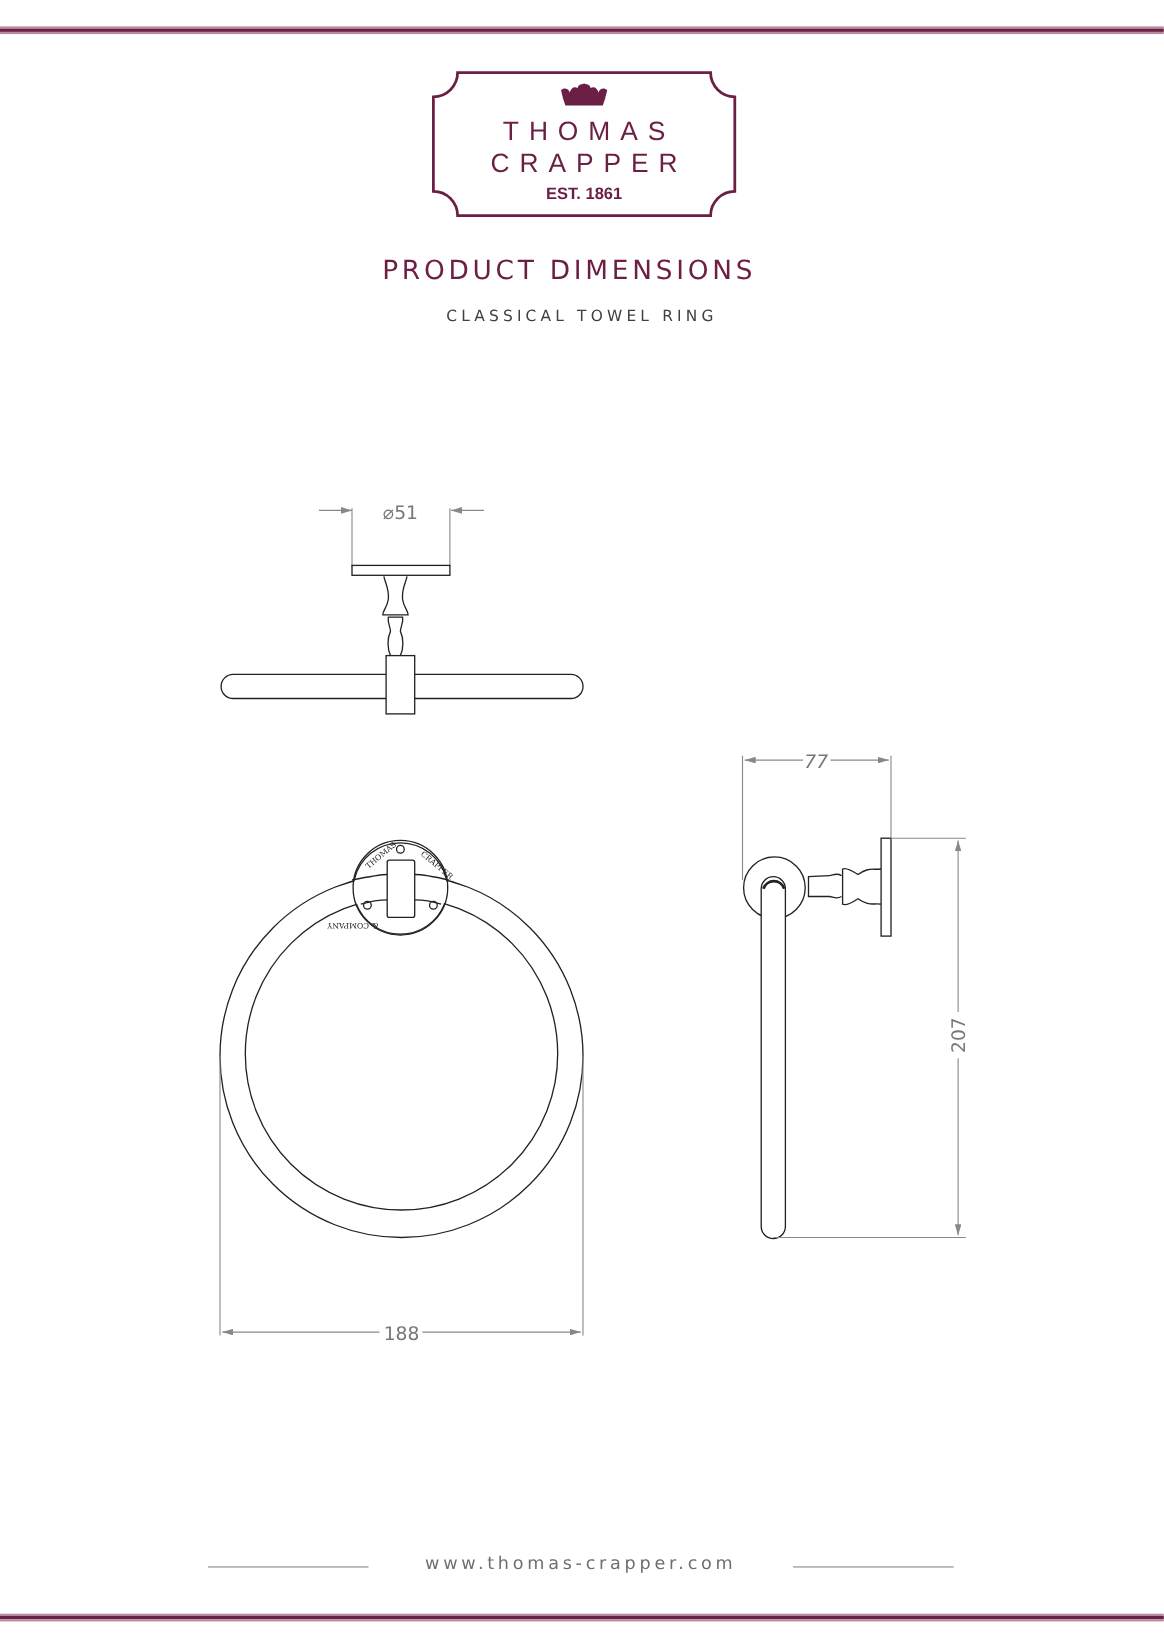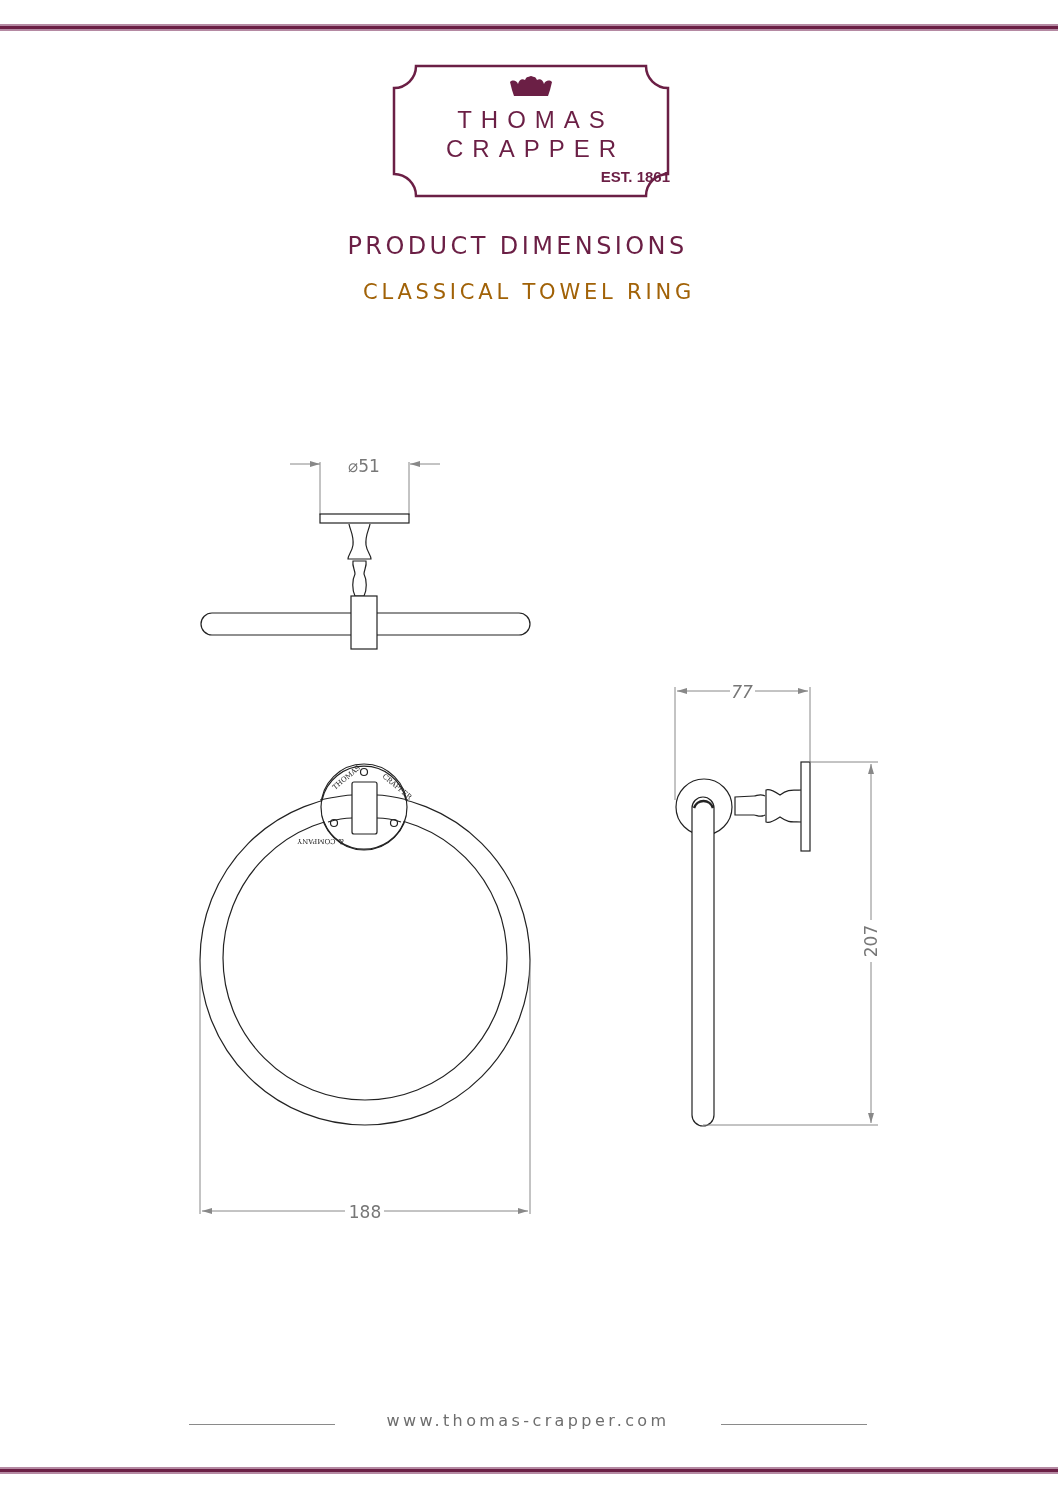--- a/index.html
+++ b/index.html
@@ -8,24 +8,24 @@
     .rule .thin { height: 2px; background: #b58aa3; }
     .rule .thick { height: 3px; background: #6b1f45; }
     #top-rule { top: 24px; }
     #bottom-rule { top: 1467px; }
 
     #logo { position: absolute; left: 392px; top: 64px; width: 278px; height: 134px; }
     #logo svg { position: absolute; left: 0; top: 0; }
     .logo-text { position: absolute; left: 0; width: 278px; text-align: center; color: #6b1f45; }
     #logo-line1 { top: 42px; font-size: 24px; letter-spacing: 9px; padding-left: 9px; box-sizing: border-box; }
     #logo-line2 { top: 71px; font-size: 24px; letter-spacing: 9px; padding-left: 9px; box-sizing: border-box; }
-    #logo-est { top: 104px; font-size: 15px; font-weight: bold; letter-spacing: 0px; text-align: right; }
+    #logo-est { top: 104px; font-size: 15px; font-weight: bold; letter-spacing: 0px; }
 
     #title { position: absolute; left: 0; width: 1035px; top: 232px; text-align: center; color: #6b1f45; font-family: "DejaVu Sans", sans-serif; font-size: 24px; letter-spacing: 3.4px; }
-    #subtitle { position: absolute; left: 0; width: 1058px; top: 280px; text-align: center; color: #a16207; font-family: "DejaVu Sans", sans-serif; font-size: 21px; letter-spacing: 3.8px; }
+    #subtitle { position: absolute; left: 0; width: 1058px; top: 280px; text-align: center; color: #404040; font-family: "DejaVu Sans", sans-serif; font-size: 14px; letter-spacing: 3.8px; }
 
     #drawing { position: absolute; left: 0; top: 0; }
     .dim-text { font-family: "DejaVu Sans", sans-serif; fill: #777777; font-size: 17px; }
 
     #footer { position: absolute; top: 1410px; left: 189px; width: 678px; height: 30px; }
     #footer .line { position: absolute; top: 14px; height: 1px; background: #8a8a8a; }
     #footer-left-line { left: 0; width: 146px; }
     #footer-right-line { right: 0; width: 146px; }
     #footer-url { position: absolute; left: 146px; width: 386px; top: 1px; text-align: center; color: #6e6e6e; font-family: "DejaVu Sans", sans-serif; font-size: 16px; letter-spacing: 3.4px; }
   </style>

